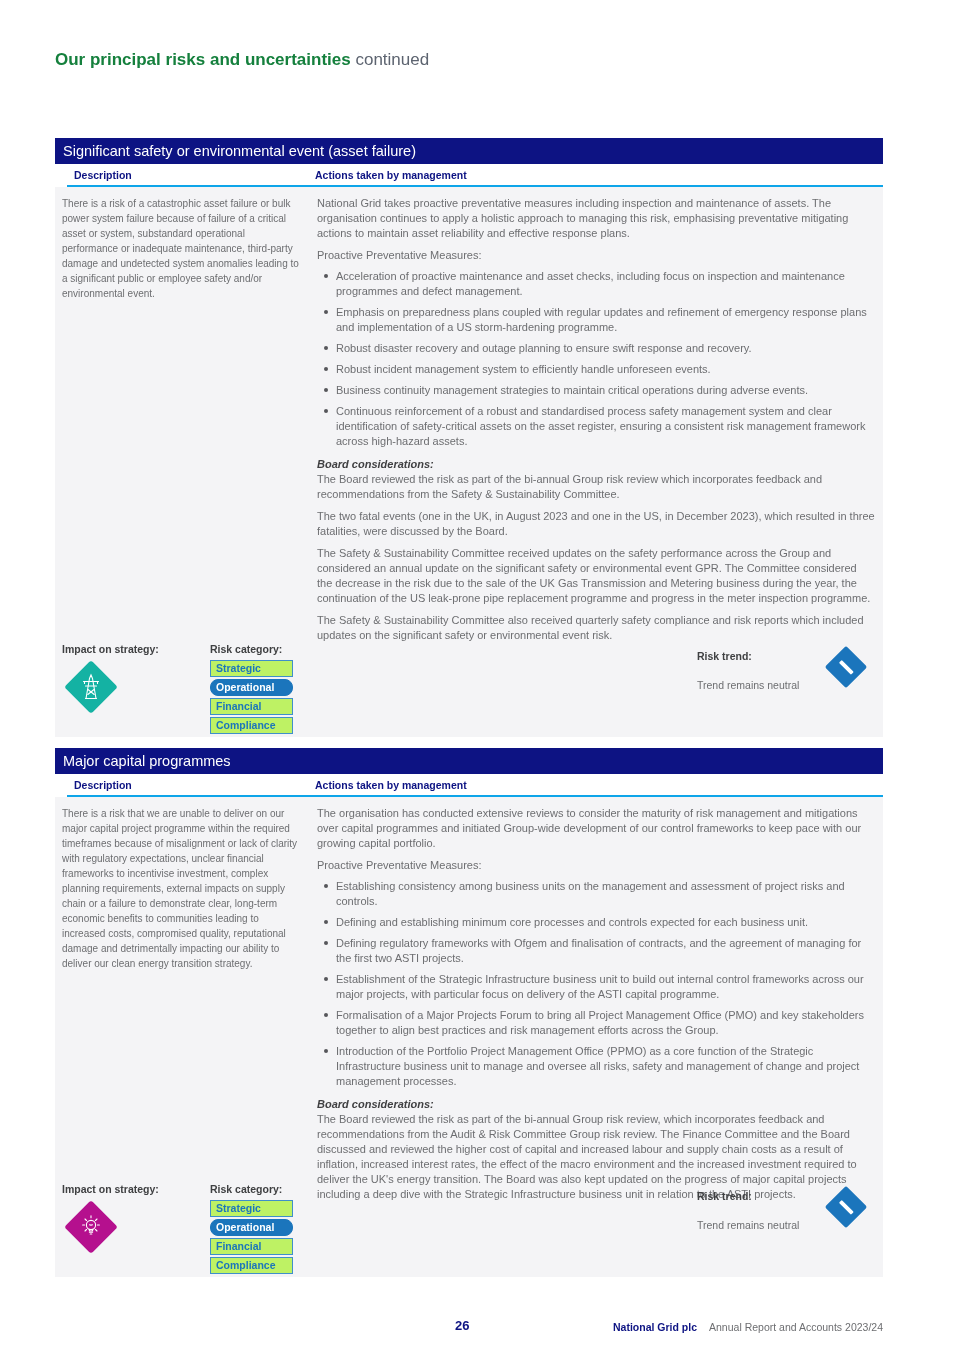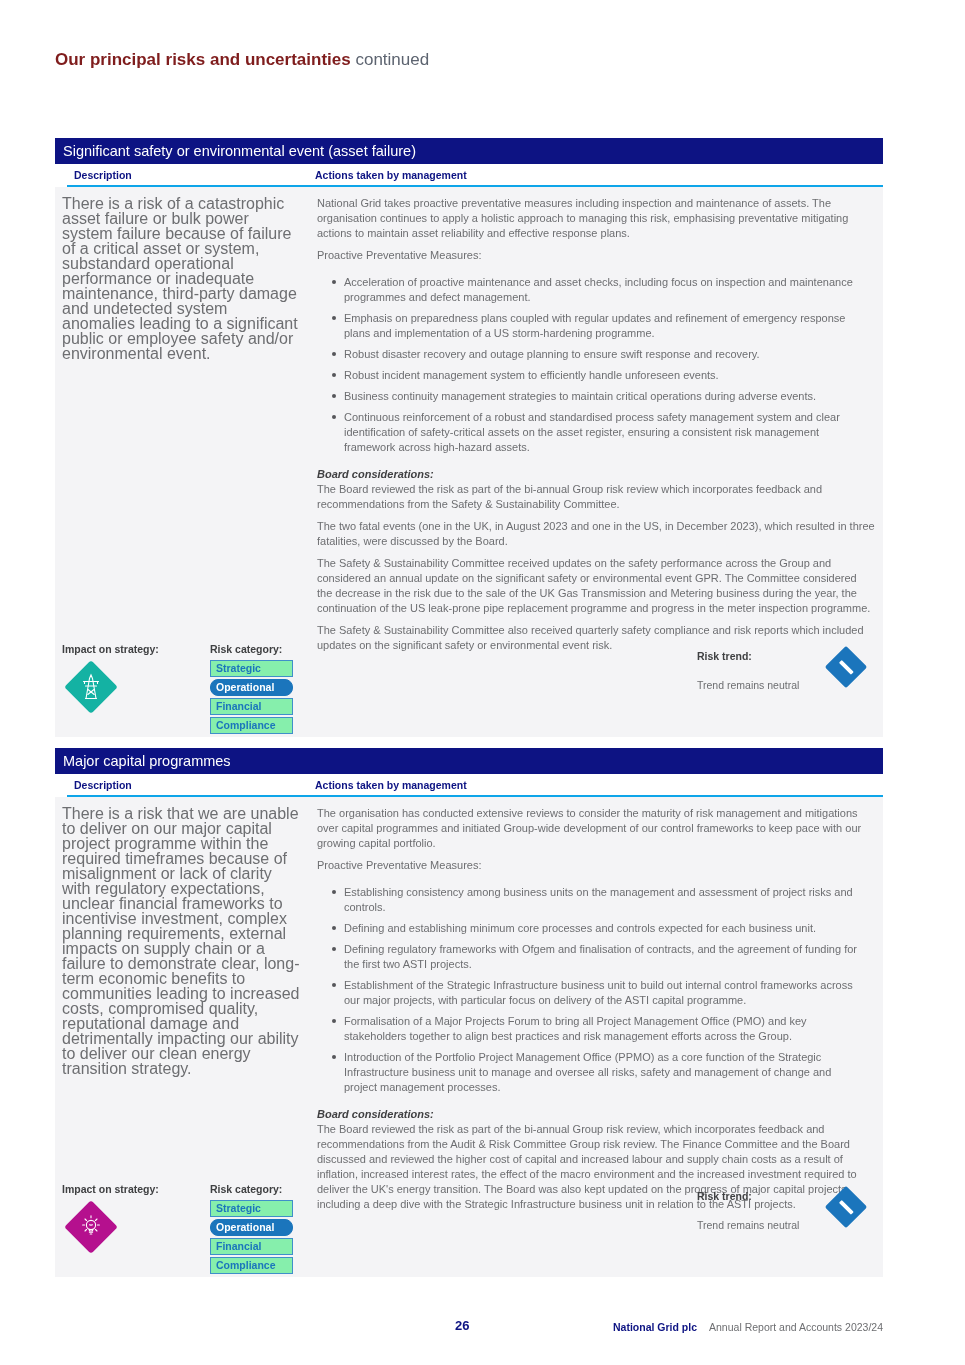--- a/index.html
+++ b/index.html
@@ -1,56 +1,56 @@
 <!DOCTYPE html>
 <html><head>
 <meta charset="utf-8">
 <style>
   html,body{margin:0;padding:0;}
   body{
     width:965px;height:1365px;position:relative;background:#ffffff;
     font-family:"Liberation Sans",sans-serif;-webkit-font-smoothing:antialiased;
   }
   .page-title{position:absolute;top:50px;left:55px;font-size:17px;white-space:nowrap;}
-  .pt-bold{font-weight:bold;color:#7f1d1d;}
+  .pt-bold{font-weight:bold;color:#15803d;}
   .pt-cont{font-weight:400;color:#5d6470;}
 
   .panel{position:absolute;left:55px;width:828px;}
   #panel-1{top:138px;height:599px;}
   #panel-2{top:748px;height:529px;}
 
   .banner{height:26px;background:#0d1383;color:#fff;font-weight:normal;font-size:14.5px;
     line-height:26px;padding-left:8px;}
   .colheads{height:21px;display:flex;align-items:center;background:#fff;
     border-bottom:6px solid #0ea5e9;font-size:10.5px;font-weight:bold;color:#0d1383;margin-left:12px;}
   .col-desc-head{width:248px;padding-left:7px;box-sizing:border-box;}
 
   .graybody{position:absolute;top:49px;bottom:0;left:0;right:0;background:#f4f4f6;
     display:flex;padding:9px 8px 0 7px;box-sizing:border-box;}
-  .desc-col{width:238px;margin-right:17px;font-size:16px;line-height:15px;color:#6d6e71;}
+  .desc-col{width:238px;margin-right:17px;font-size:10px;line-height:15px;color:#6d6e71;}
   .act-col{flex:1;font-size:11px;line-height:15px;color:#6d6e71;}
   .para{margin:0 0 7px 0;}
   .measures-head{margin:0 0 6px 0;}
-  .bullets{list-style:none;margin:12px;padding:0;}
+  .bullets{list-style:none;margin:4px;padding:0;}
   .bullet{position:relative;padding-left:15px;margin:0 0 6px 0;}
   .bullet::before{content:"";position:absolute;left:3px;top:5px;width:4px;height:4px;
     border-radius:50%;background:#55565a;}
   .board-head{margin:8px 0 0 0;font-weight:bold;color:#404042;font-size:11px;line-height:15px;font-style:italic;}
 
   .meta{position:absolute;left:0;width:100%;height:100px;}
   #panel-1 .meta{top:505px;}
   #panel-2 .meta{top:435px;}
   .meta-label{font-size:10.5px;font-weight:bold;color:#3f4042;}
   .impact{position:absolute;left:7px;top:0;}
   .impact-diamond{width:38px;height:38px;margin:13px 0 0 10px;transform:rotate(45deg);
     border-radius:3px;display:flex;align-items:center;justify-content:center;}
   .impact-diamond svg{transform:rotate(-45deg);}
   .riskcat{position:absolute;left:155px;top:0;}
   .cat-list{margin-top:5px;}
-  .cat-box{width:76px;height:15px;line-height:15px;border:1px solid #3f8fc9;background:#86efac;
+  .cat-box{width:76px;height:15px;line-height:15px;border:1px solid #3f8fc9;background:#bef264;
     color:#1b75bc;font-weight:bold;font-size:10.5px;padding-left:5px;margin-bottom:2px;}
   .cat-box.selected{background:#1b75bc;color:#fff;border-color:#1b75bc;border-radius:8px;}
   .trendtext{position:absolute;left:642px;top:7px;}
   .trend-sub{font-size:10.5px;font-weight:400;color:#6d6e71;margin-top:17px;}
   .trend-diamond{position:absolute;left:776px;top:9px;width:30px;height:30px;
     transform:rotate(45deg);border-radius:2px;display:flex;align-items:center;justify-content:center;}
   .trend-bar{width:17px;height:4px;background:#fff;border-radius:1px;}
 
   .footer{position:absolute;top:1318px;left:0;width:965px;height:20px;}
   .page-num{position:absolute;left:455px;top:0;font-size:13px;font-weight:bold;color:#0d1383;}
@@ -139,21 +139,21 @@
   <div class="graybody">
     <div class="desc-col">There is a risk that we are unable to deliver on our major capital project programme within the required timeframes because of misalignment or lack of clarity with regulatory expectations, unclear financial frameworks to incentivise investment, complex planning requirements, external impacts on supply chain or a failure to demonstrate clear, long-term economic benefits to communities leading to increased costs, compromised quality, reputational damage and detrimentally impacting our ability to deliver our clean energy transition strategy.</div>
     <div class="act-col">
       <div>
           <p class="para">The organisation has conducted extensive reviews to consider the maturity of risk management and mitigations over capital programmes and initiated Group-wide development of our control frameworks to keep pace with our growing capital portfolio.</p>
         </div>
       <p class="para measures-head">Proactive Preventative Measures:</p>
       <ul class="bullets">
           <li class="bullet">Establishing consistency among business units on the management and assessment of project risks and controls.</li>
           <li class="bullet">Defining and establishing minimum core processes and controls expected for each business unit.</li>
-          <li class="bullet">Defining regulatory frameworks with Ofgem and finalisation of contracts, and the agreement of funding for the first two ASTI projects.</li>
+          <li class="bullet">Defining regulatory frameworks with Ofgem and finalisation of contracts, and the agreement of managing for the first two ASTI projects.</li>
           <li class="bullet">Establishment of the Strategic Infrastructure business unit to build out internal control frameworks across our major projects, with particular focus on delivery of the ASTI capital programme.</li>
           <li class="bullet">Formalisation of a Major Projects Forum to bring all Project Management Office (PMO) and key stakeholders together to align best practices and risk management efforts across the Group.</li>
           <li class="bullet">Introduction of the Portfolio Project Management Office (PPMO) as a core function of the Strategic Infrastructure business unit to manage and oversee all risks, safety and management of change and project management processes.</li>
         </ul>
       <p class="board-head">Board considerations:</p>
       <div>
           <p class="para">The Board reviewed the risk as part of the bi-annual Group risk review, which incorporates feedback and recommendations from the Audit &amp; Risk Committee Group risk review. The Finance Committee and the Board discussed and reviewed the higher cost of capital and increased labour and supply chain costs as a result of inflation, increased interest rates, the effect of the macro environment and the increased investment required to deliver the UK's energy transition. The Board was also kept updated on the progress of major capital projects including a deep dive with the Strategic Infrastructure business unit in relation to the ASTI projects.</p>
         </div>
     </div>
   </div>

